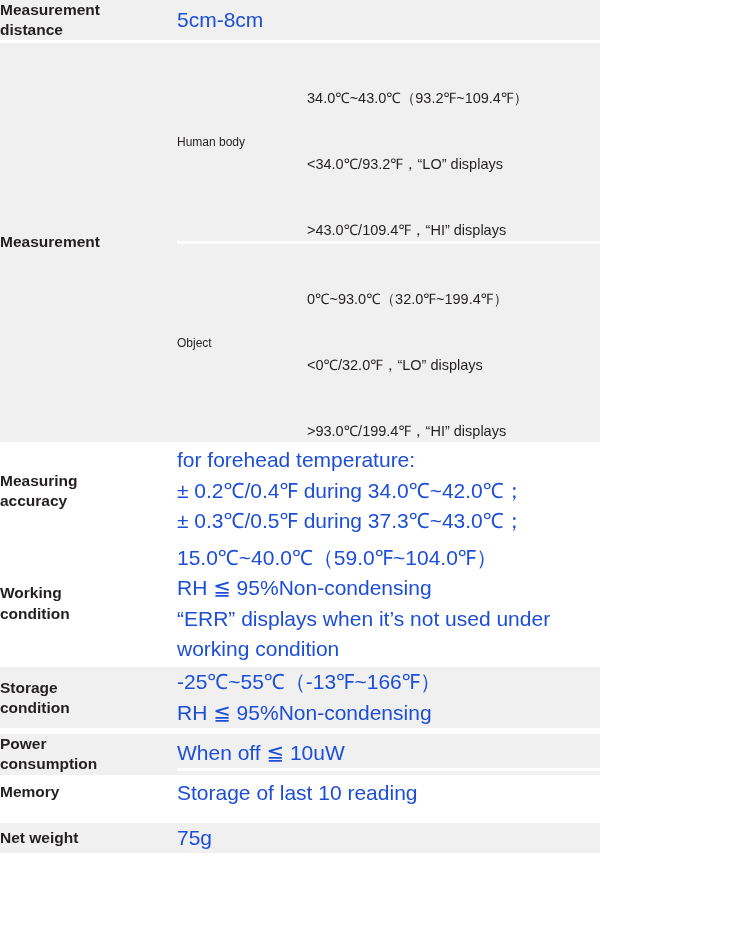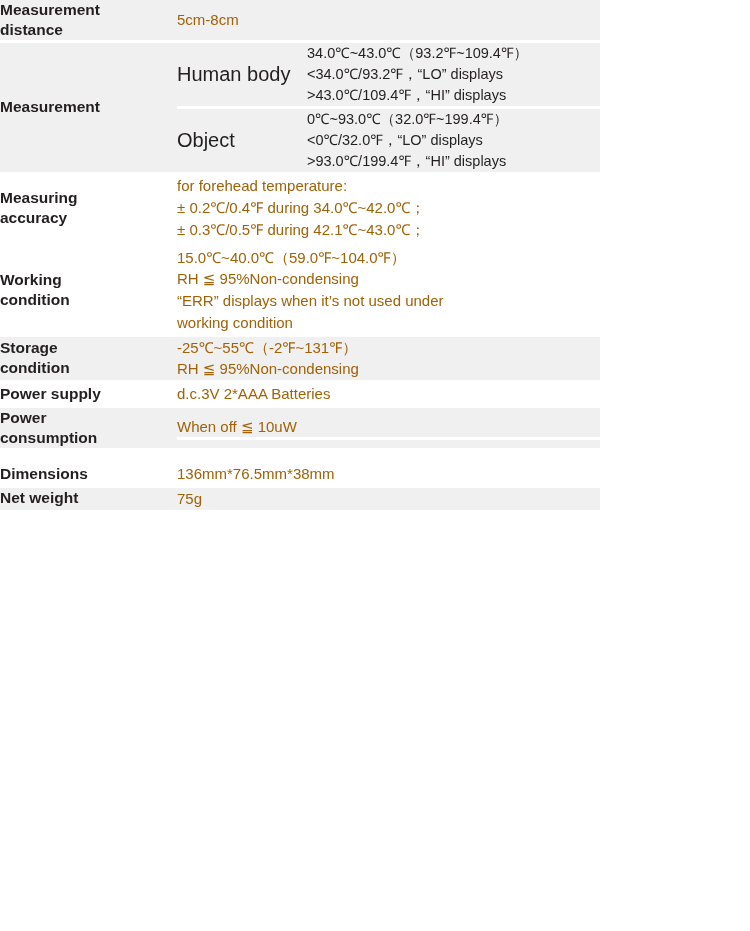--- a/index.html
+++ b/index.html
@@ -28,23 +28,23 @@
     padding: 10px 0 10px 36px;
     box-sizing: border-box;
     font-weight: bold;
     font-size: 15.5px;
     line-height: 1.35;
     color: #231f20;
   }
   .value-cell {
     padding: 10px 14px 10px 22px;
     box-sizing: border-box;
-    font-size: 15px;
+    font-size: 21px;
     line-height: 1.45;
-    color: #a16207;
+    color: #1d4ed8;
   }
   .row-shaded .label-cell,
   .row-shaded .value-cell,
   td.shaded {
     background: #f0f0f0;
   }
   .row-plain .label-cell,
   .row-plain .value-cell,
   td.plain {
     background: #ffffff;
@@ -57,21 +57,21 @@
   }
   .sub-table {
     width: 100%;
     border-collapse: collapse;
     table-layout: fixed;
   }
   .sub-label {
     width: 130px;
     padding: 12px 6px 12px 22px;
     box-sizing: border-box;
-    font-size: 20px;
+    font-size: 12px;
     color: #231f20;
     vertical-align: middle;
   }
   .sub-value {
     padding: 10px 10px 10px 12px;
     box-sizing: border-box;
     font-size: 14.5px;
     line-height: 1.45;
     color: #231f20;
     vertical-align: middle;
@@ -93,20 +93,21 @@
   }
   .top-strip-right {
     flex: 1;
     background: #f0f0f0;
   }
   .line {
     display: block;
   }
   .nowrap {
     white-space: nowrap;
+    margin-top: 45px;
   }
   .bottom-fill {
     height: 20px;
     background: #ffffff;
   }
   .two-line-label {
     line-height: 1.3;
   }
 </style>
 </head>
@@ -173,21 +174,21 @@
       </tr>
 
     <tr class="row-plain">
       <td class="label-cell two-line-label">
         <span class="line">Measuring</span>
         <span class="line">accuracy</span>
       </td>
       <td class="value-cell">
         <span class="line">for forehead temperature:</span>
         <span class="line">± 0.2℃/0.4℉ during 34.0℃~42.0℃；</span>
-        <span class="line">± 0.3℃/0.5℉ during 42.1℃~43.0℃；</span>
+        <span class="line">± 0.3℃/0.5℉ during 37.3℃~43.0℃；</span>
       </td>
     </tr>
     <tr>
         <td class="sep" colspan="2"></td>
       </tr>
 
     <tr>
         <td class="sep" colspan="2"></td>
       </tr>
 
@@ -206,36 +207,28 @@
     <tr>
         <td class="sep" colspan="2"></td>
       </tr>
 
     <tr class="row-shaded">
       <td class="label-cell two-line-label">
         <span class="line">Storage</span>
         <span class="line">condition</span>
       </td>
       <td class="value-cell">
-        <span class="line">-25℃~55℃（-2℉~131℉）</span>
+        <span class="line">-25℃~55℃（-13℉~166℉）</span>
         <span class="line">RH ≦ 95%Non-condensing</span>
       </td>
     </tr>
     <tr>
         <td class="sep" colspan="2"></td>
       </tr>
 
-    <tr class="row-plain">
-      <td class="label-cell">
-        <span class="line">Power supply</span>
-      </td>
-      <td class="value-cell">
-        <span class="line">d.c.3V 2*AAA Batteries</span>
-      </td>
-    </tr>
     <tr>
         <td class="sep" colspan="2"></td>
       </tr>
 
     <tr>
       <td class="label-cell shaded two-line-label">
         <span class="line">Power</span>
         <span class="line">consumption</span>
       </td>
       <td class="shaded" style="padding:0;margin-top:7px;">
@@ -250,44 +243,44 @@
                 <td></td>
               </tr>
           </tbody>
         </table>
       </td>
     </tr>
     <tr>
         <td class="sep" colspan="2"></td>
       </tr>
 
-    <tr>
-        <td class="sep" colspan="2"></td>
-      </tr>
-
-    <tr>
-        <td class="sep" colspan="2"></td>
-      </tr>
-
-    <tr>
-        <td class="sep" colspan="2"></td>
-      </tr>
-
-    <tr>
-        <td class="sep" colspan="2"></td>
-      </tr>
-
     <tr class="row-plain">
       <td class="label-cell">
-        <span class="line">Dimensions</span>
-      </td>
-      <td class="value-cell">
-        <span class="line">136mm*76.5mm*38mm</span>
-      </td>
-    </tr>
+        <span class="line">Memory</span>
+      </td>
+      <td class="value-cell">
+        <span class="line">Storage of last 10 reading</span>
+      </td>
+    </tr>
+    <tr>
+        <td class="sep" colspan="2"></td>
+      </tr>
+
+    <tr>
+        <td class="sep" colspan="2"></td>
+      </tr>
+
+    <tr>
+        <td class="sep" colspan="2"></td>
+      </tr>
+
+    <tr>
+        <td class="sep" colspan="2"></td>
+      </tr>
+
     <tr>
         <td class="sep" colspan="2"></td>
       </tr>
 
     <tr class="row-shaded">
       <td class="label-cell">
         <span class="line">Net weight</span>
       </td>
       <td class="value-cell">
         <span class="line">75g</span>

